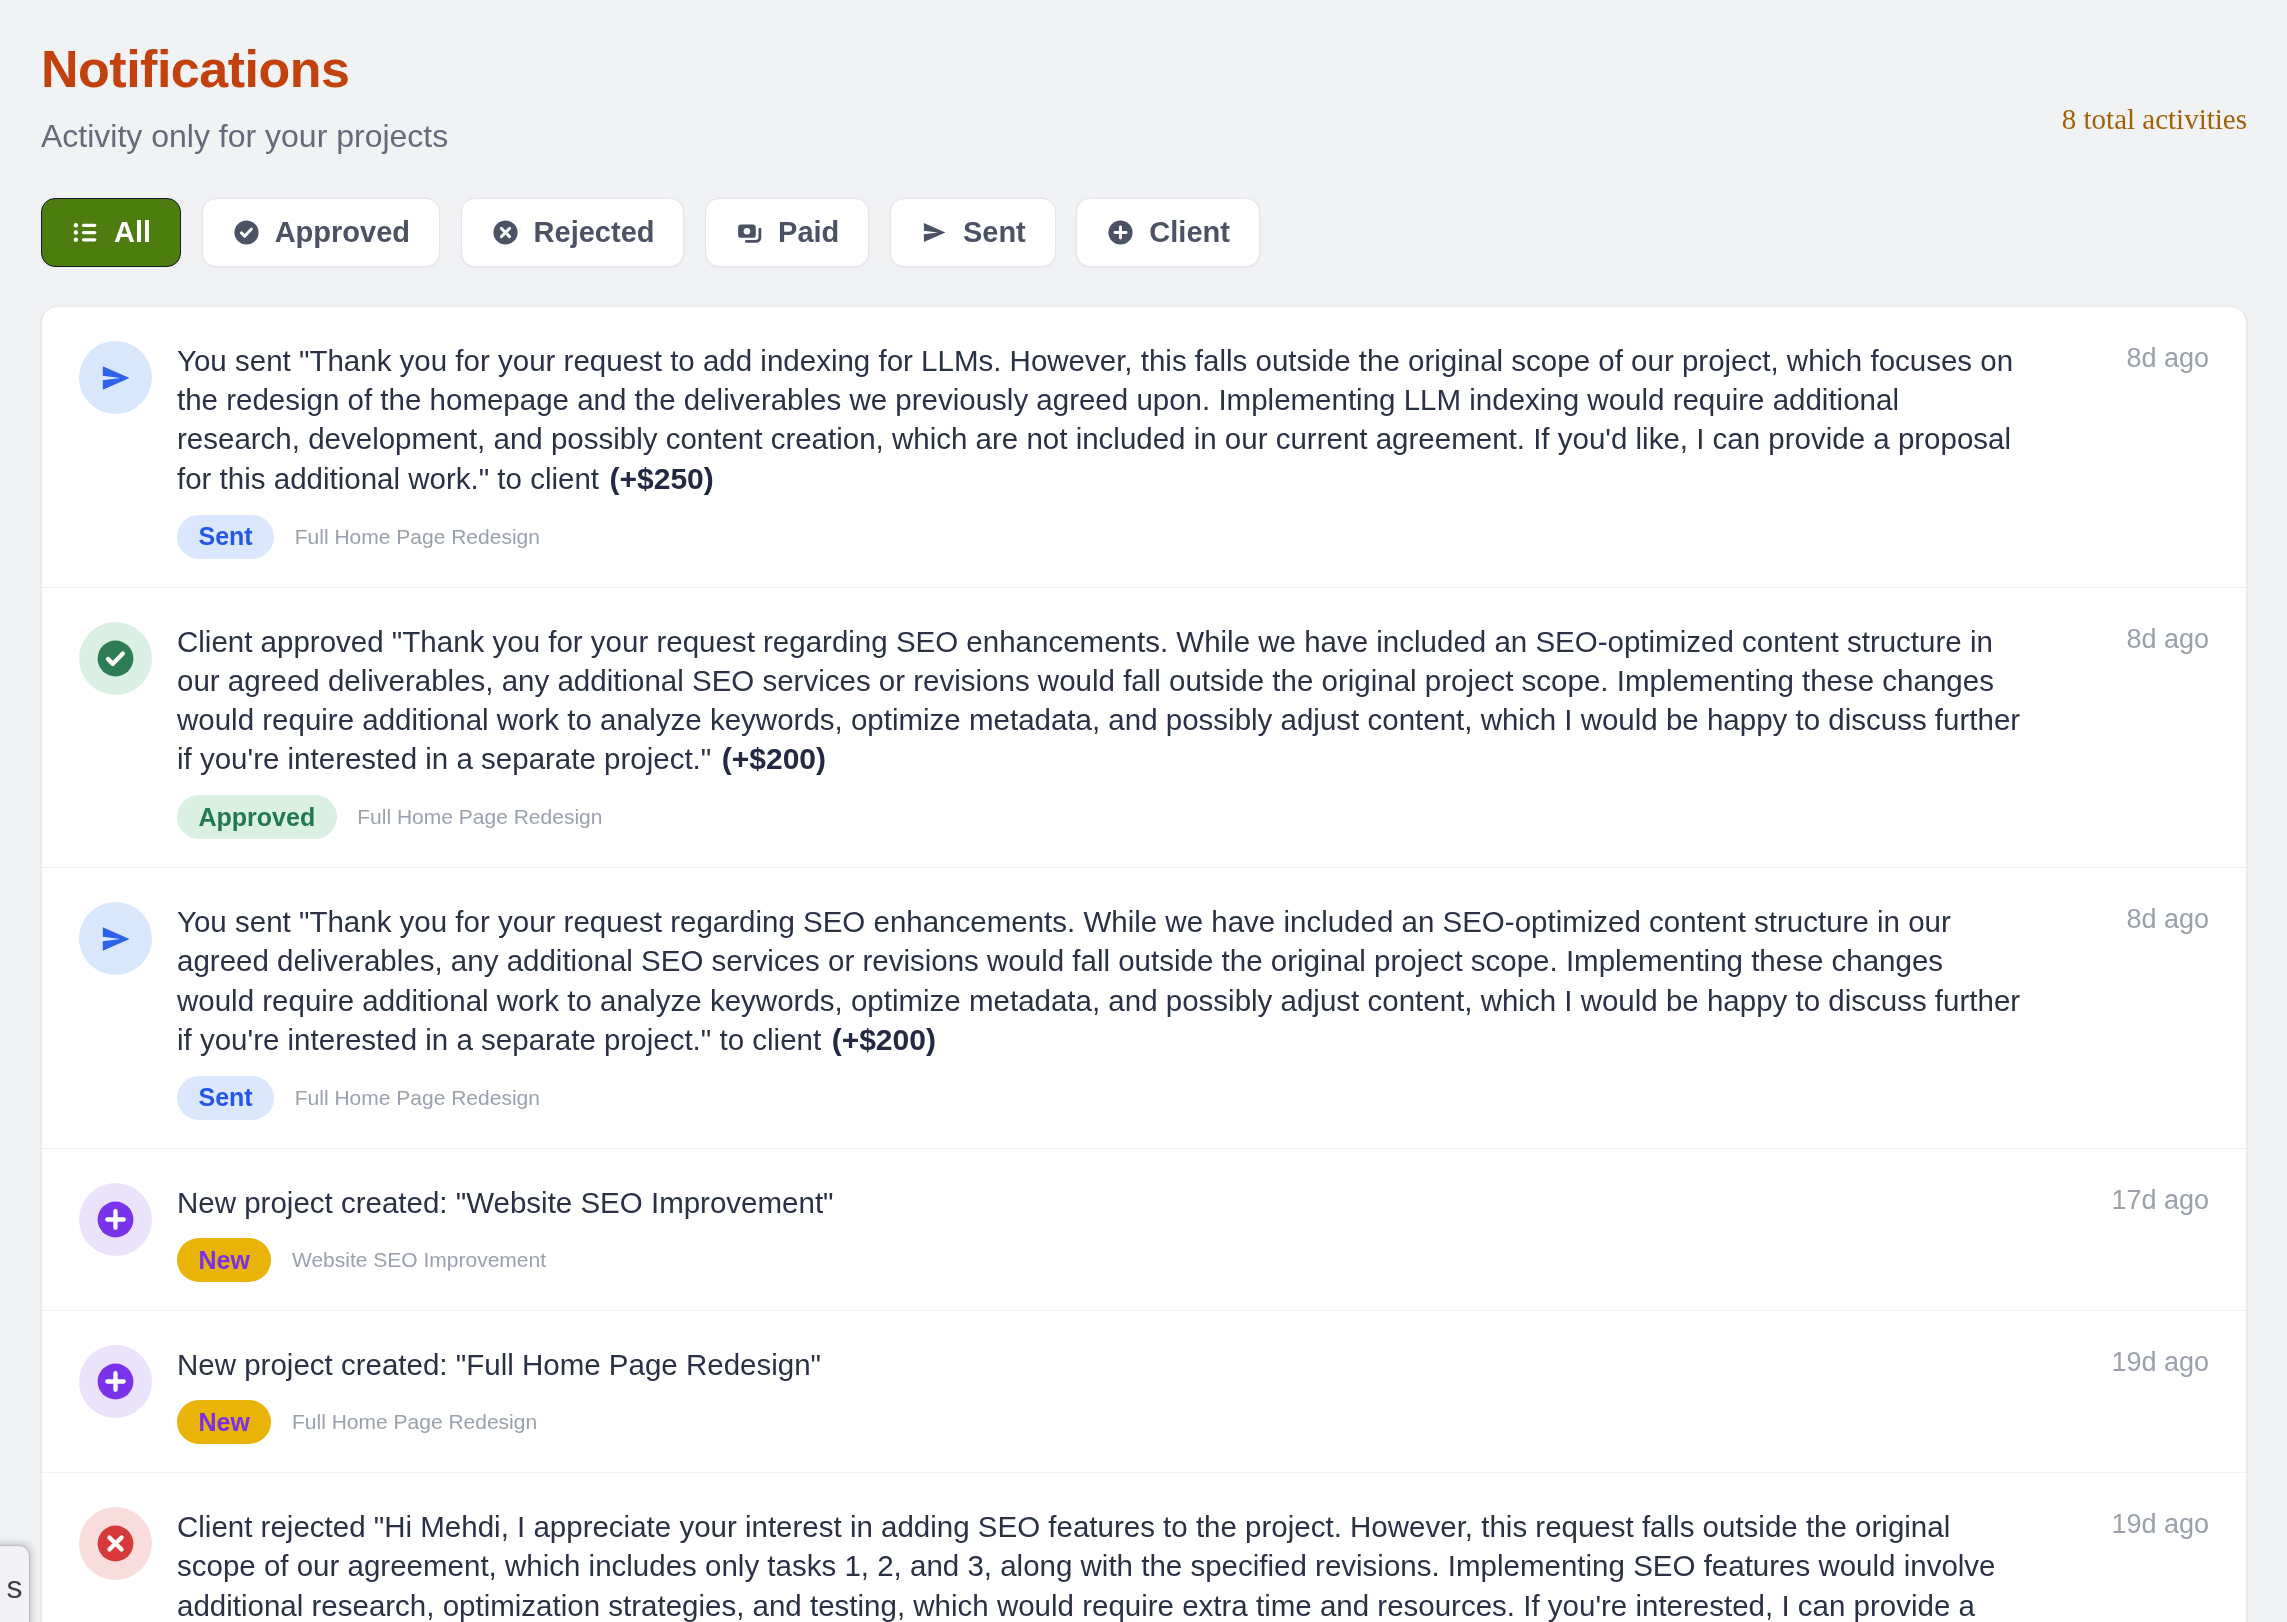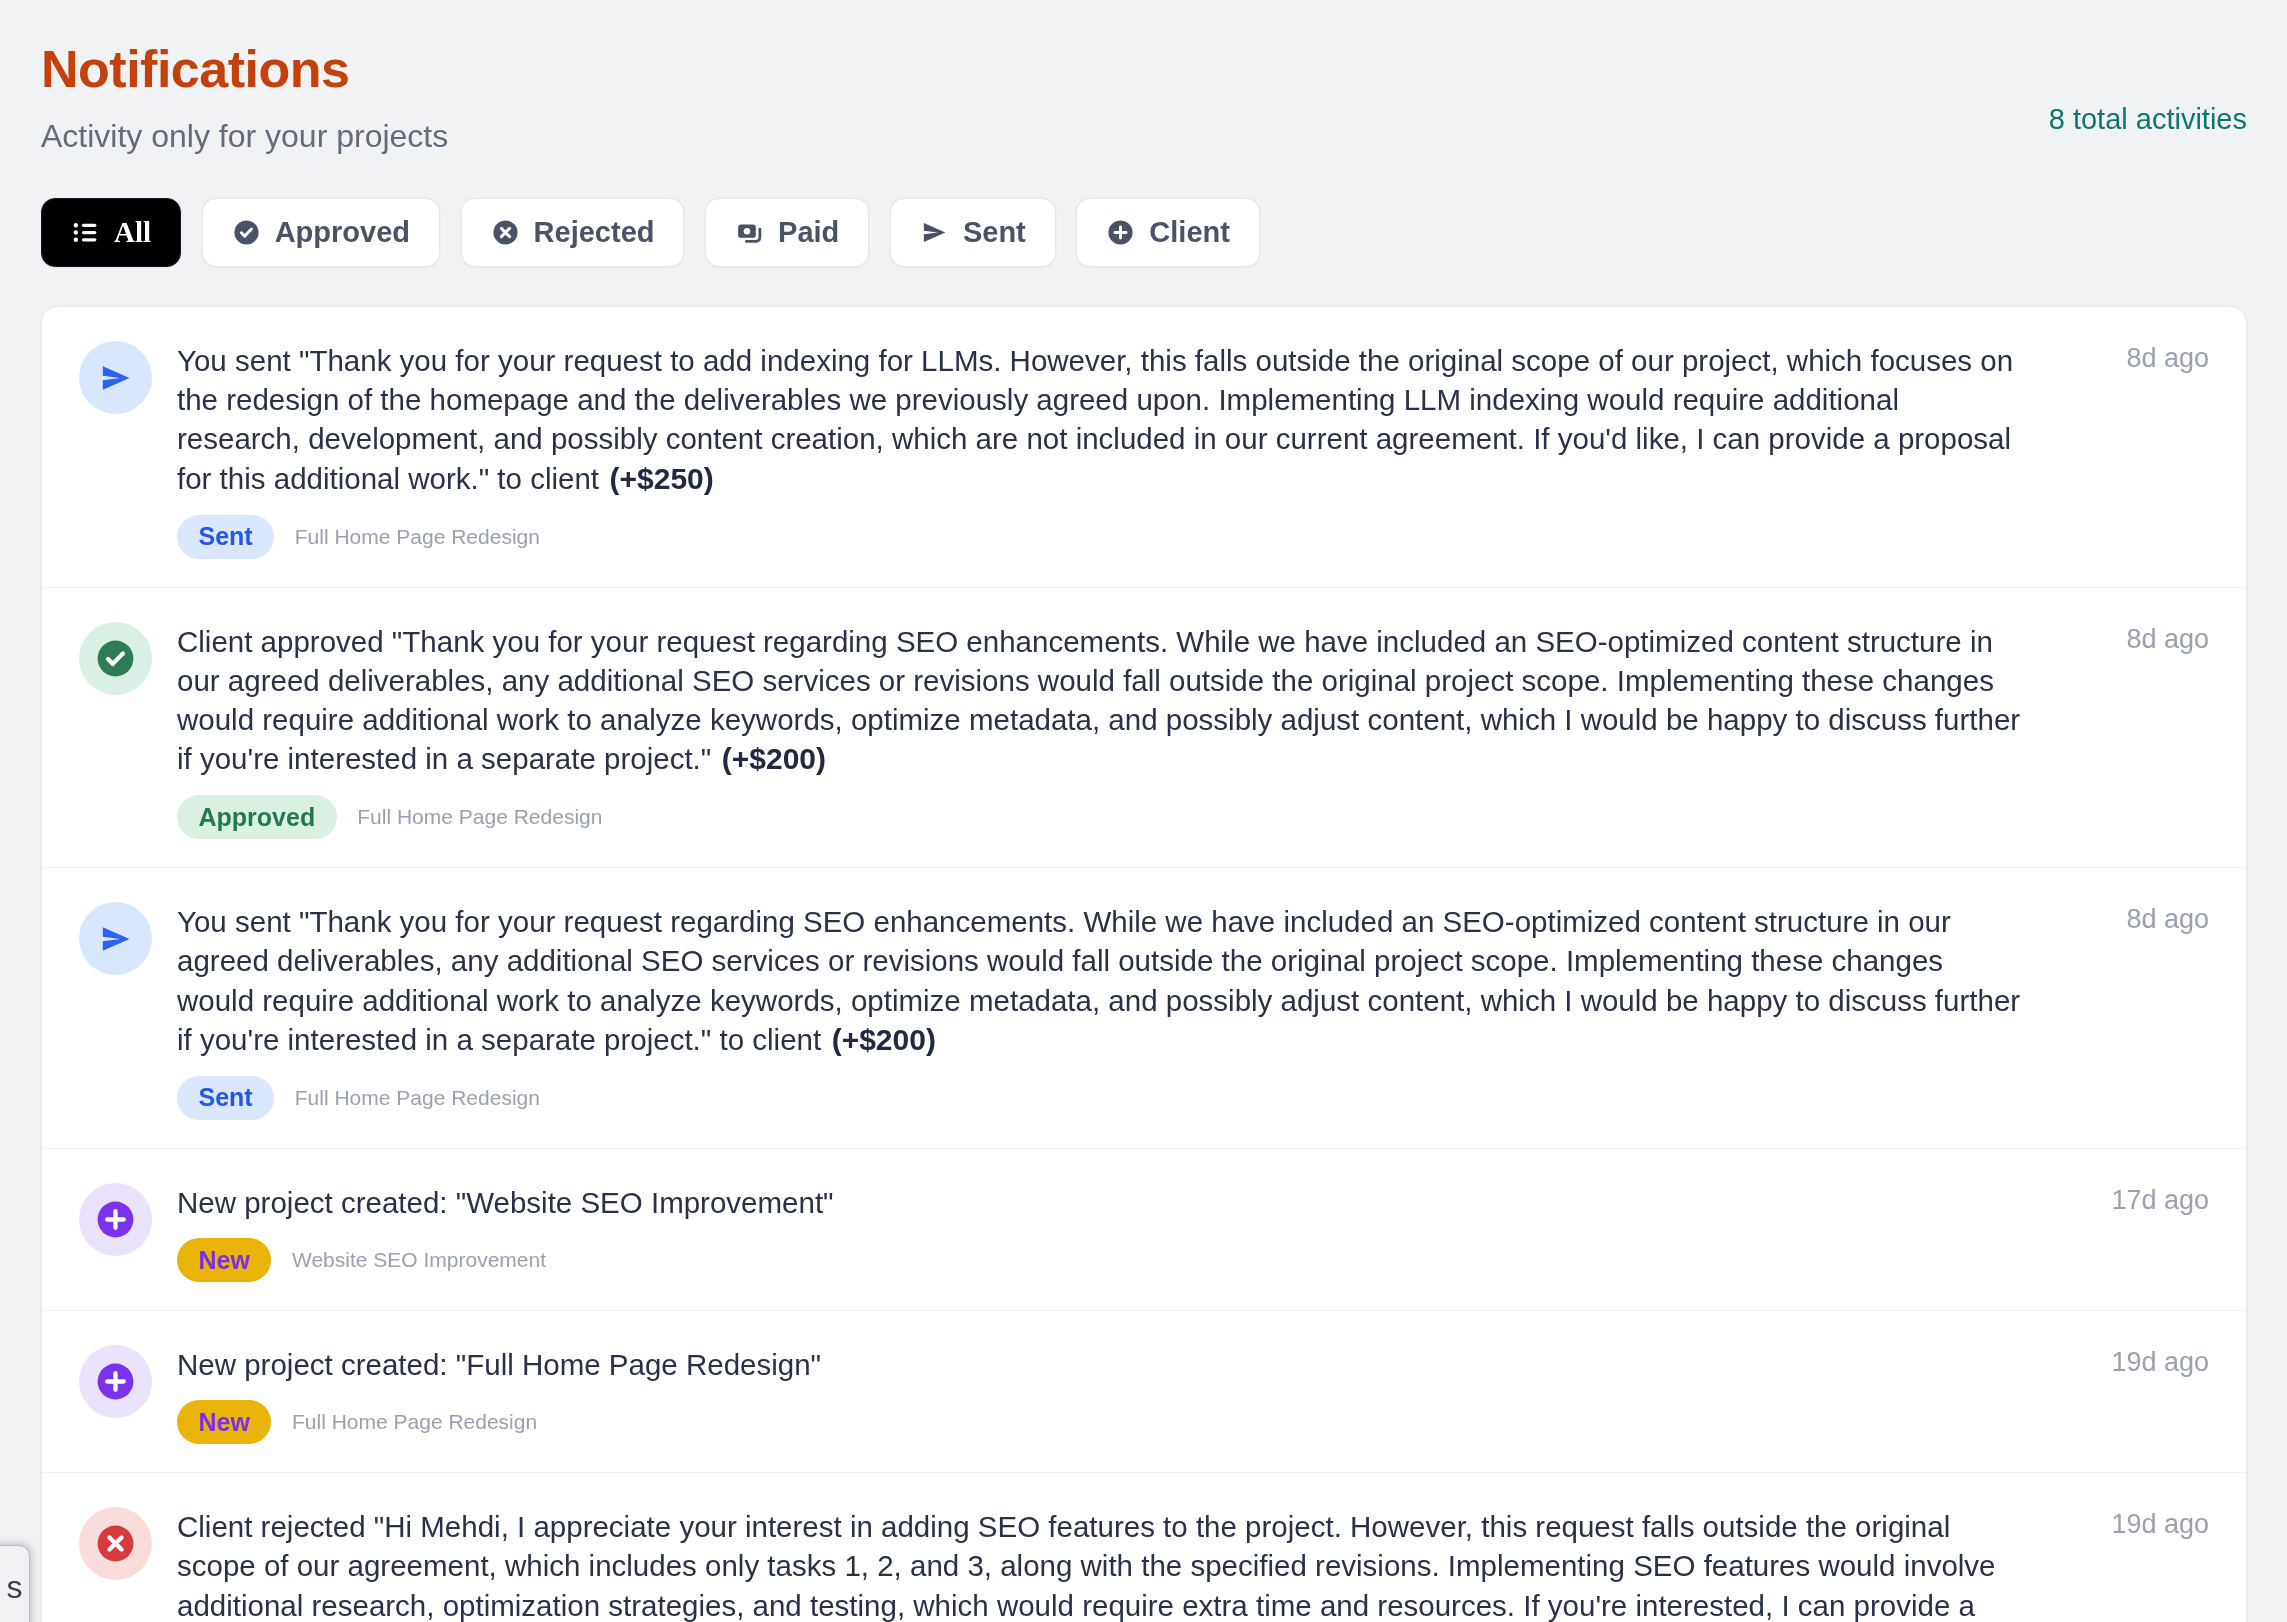--- a/index.html
+++ b/index.html
@@ -15,37 +15,37 @@
 
   
   .page-header { position:relative; }
   .page-title {
     font-size:52px; font-weight:700; color:#c2410c; letter-spacing:-0.5px;
     margin-top:13px;
   }
   .page-subtitle { font-size:32px; color:#646b7a; margin-top:19px; }
   .total-count {
     position:absolute; top:64px; right:0;
-    font-size:29px; color:#0f766e;
+    font-size:29px; color:#a16207;font-family:Liberation Serif, serif;
   }
 
   
   .filter-bar { display:flex; gap:20.6px; margin-top:43px; }
   .filter-btn {
     display:inline-flex; align-items:center; gap:14px;
     height:69px; padding:0 29px;
     background:#ffffff; color:#4a5264;
     border:0.9px solid #e4e6eb; border-radius:14px;
     font-size:29px; font-weight:600;
     font-family:"Liberation Sans", sans-serif;
     cursor:pointer; box-shadow:0 0.9px 1.9px rgba(20,27,45,0.04);
   }
   .filter-btn svg { width:29px; height:29px; flex:none; }
   .filter-btn.active {
-    background:#000000; border-color:#141b2d; color:#ffffff;font-family:Liberation Serif, serif;
+    background:#4d7c0f; border-color:#141b2d; color:#ffffff;
   }
 
   
   .feed-card {
     margin-top:39px;
     background:#ffffff;
     border:0.9px solid #e7e9ee;
     border-radius:17px;
     box-shadow:0 0.9px 2.8px rgba(20,27,45,0.05);
     overflow:hidden;

